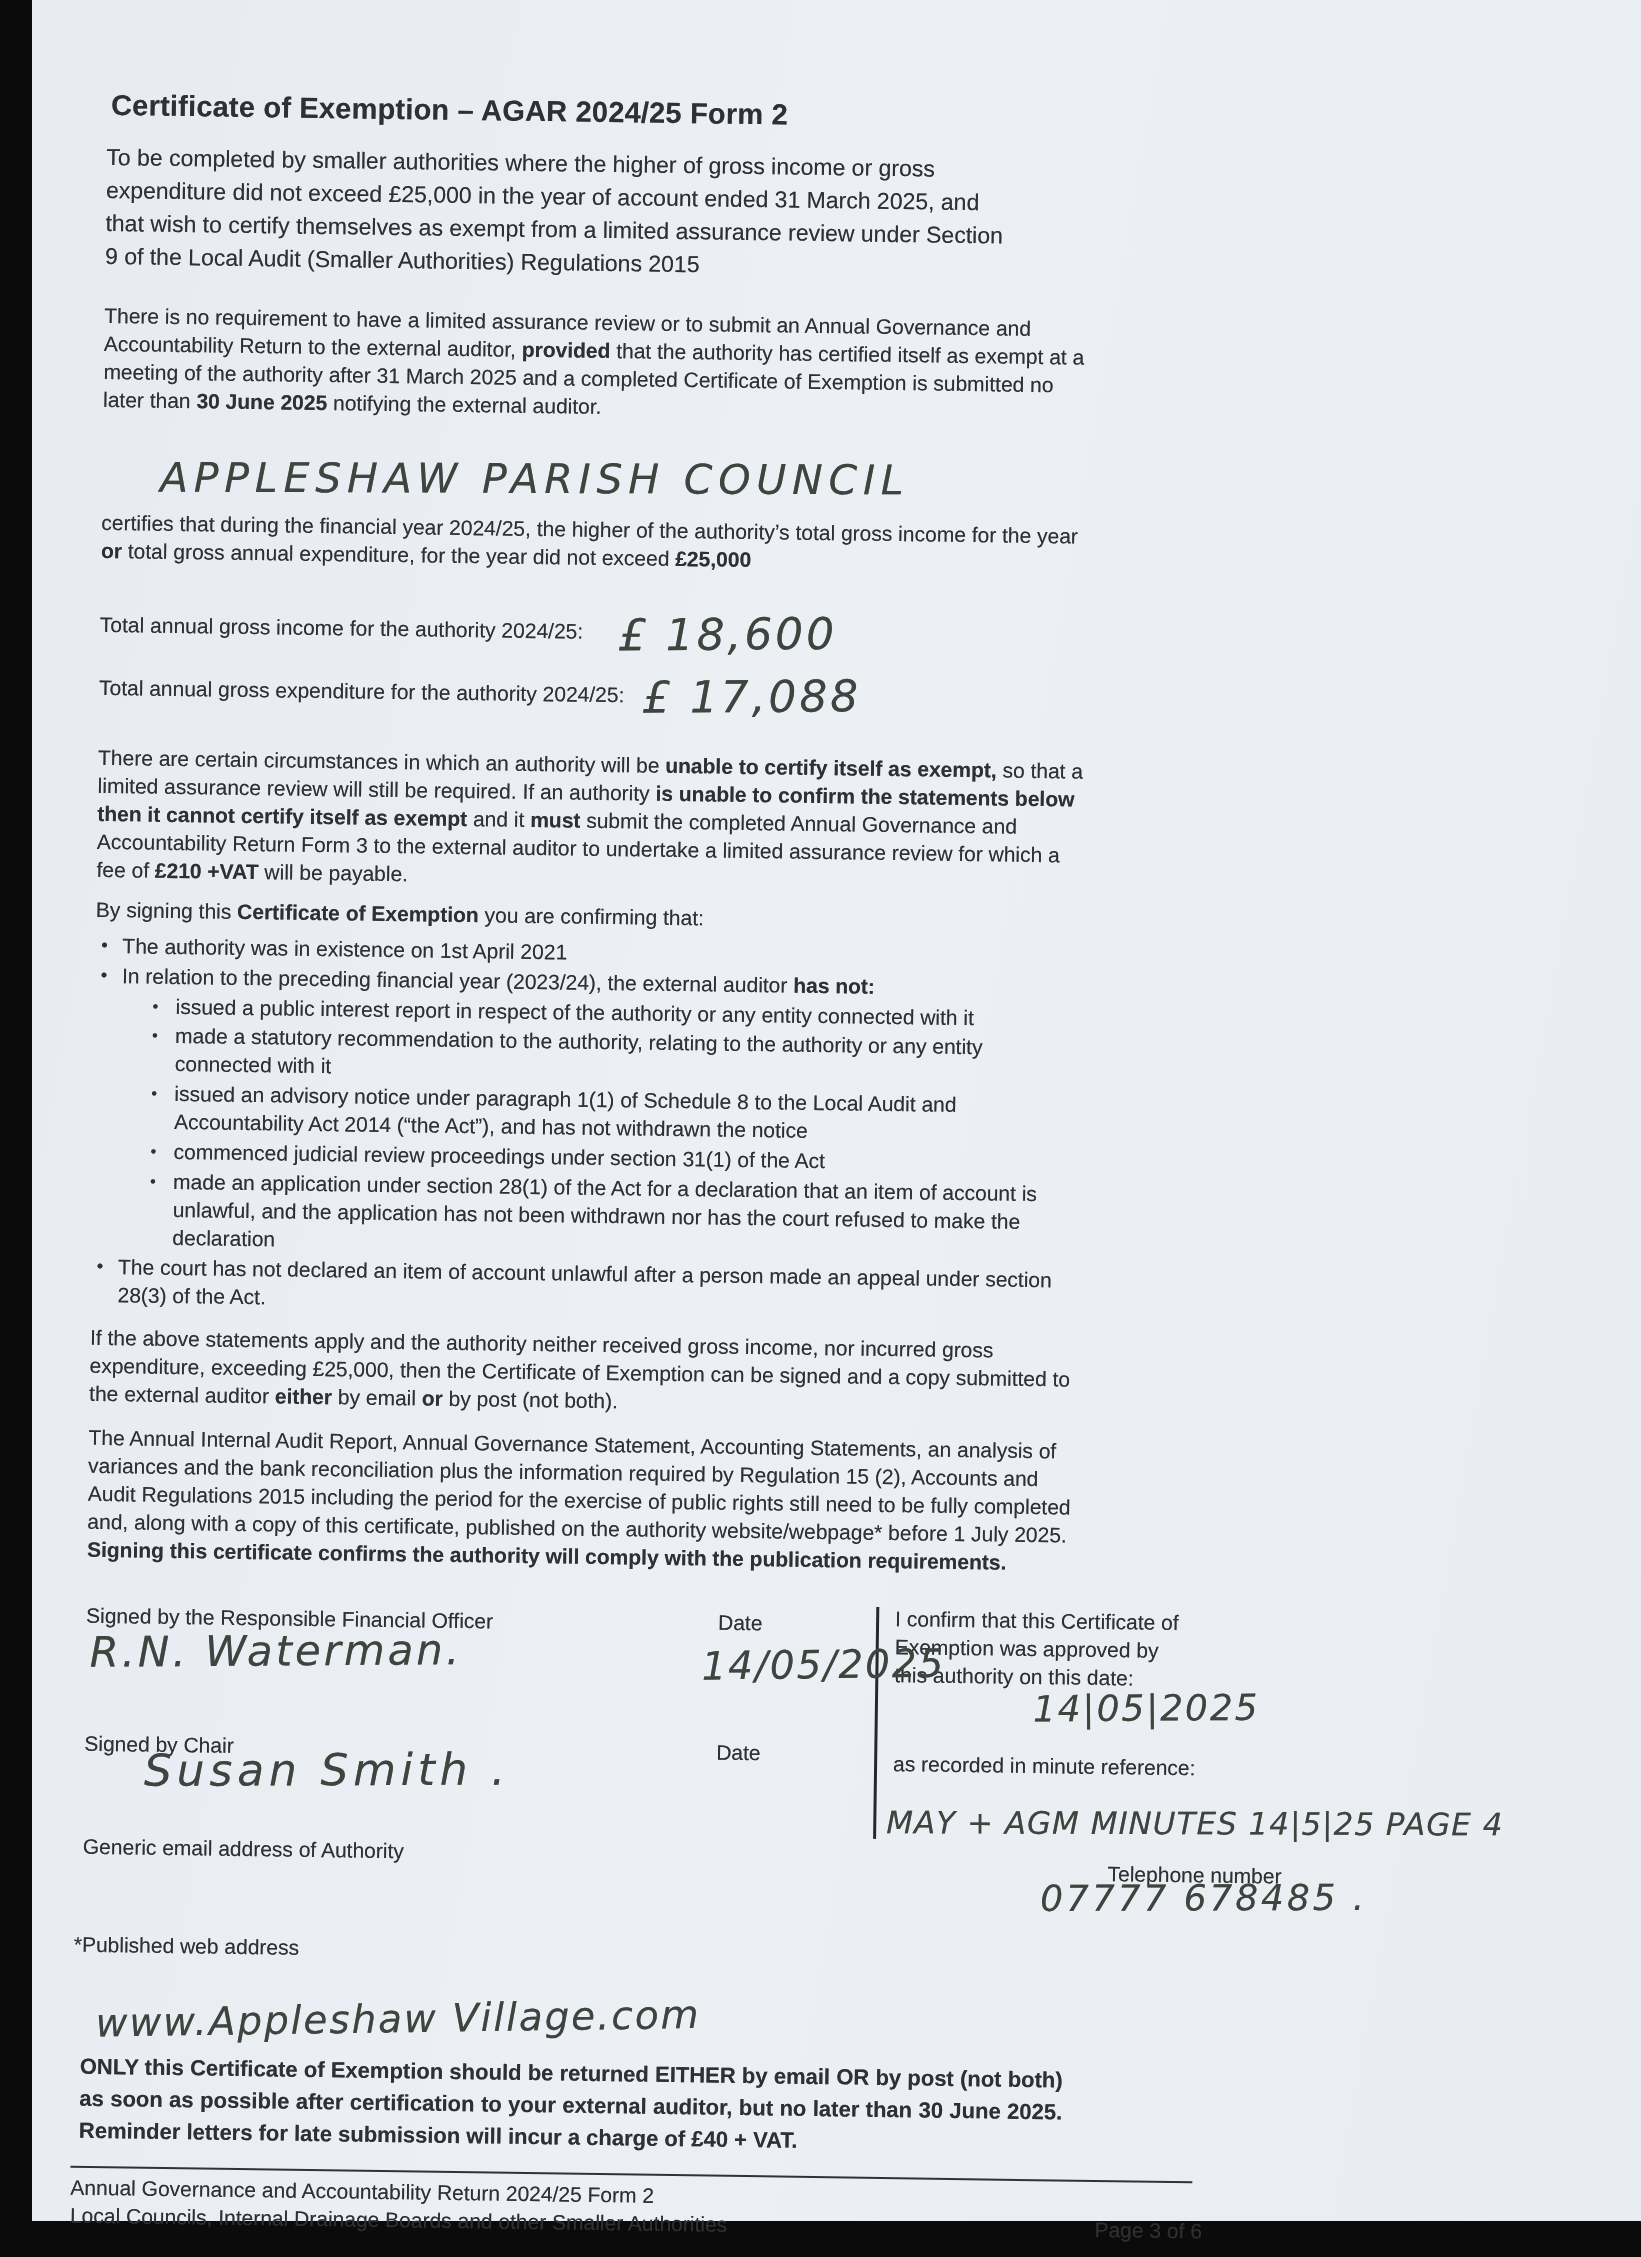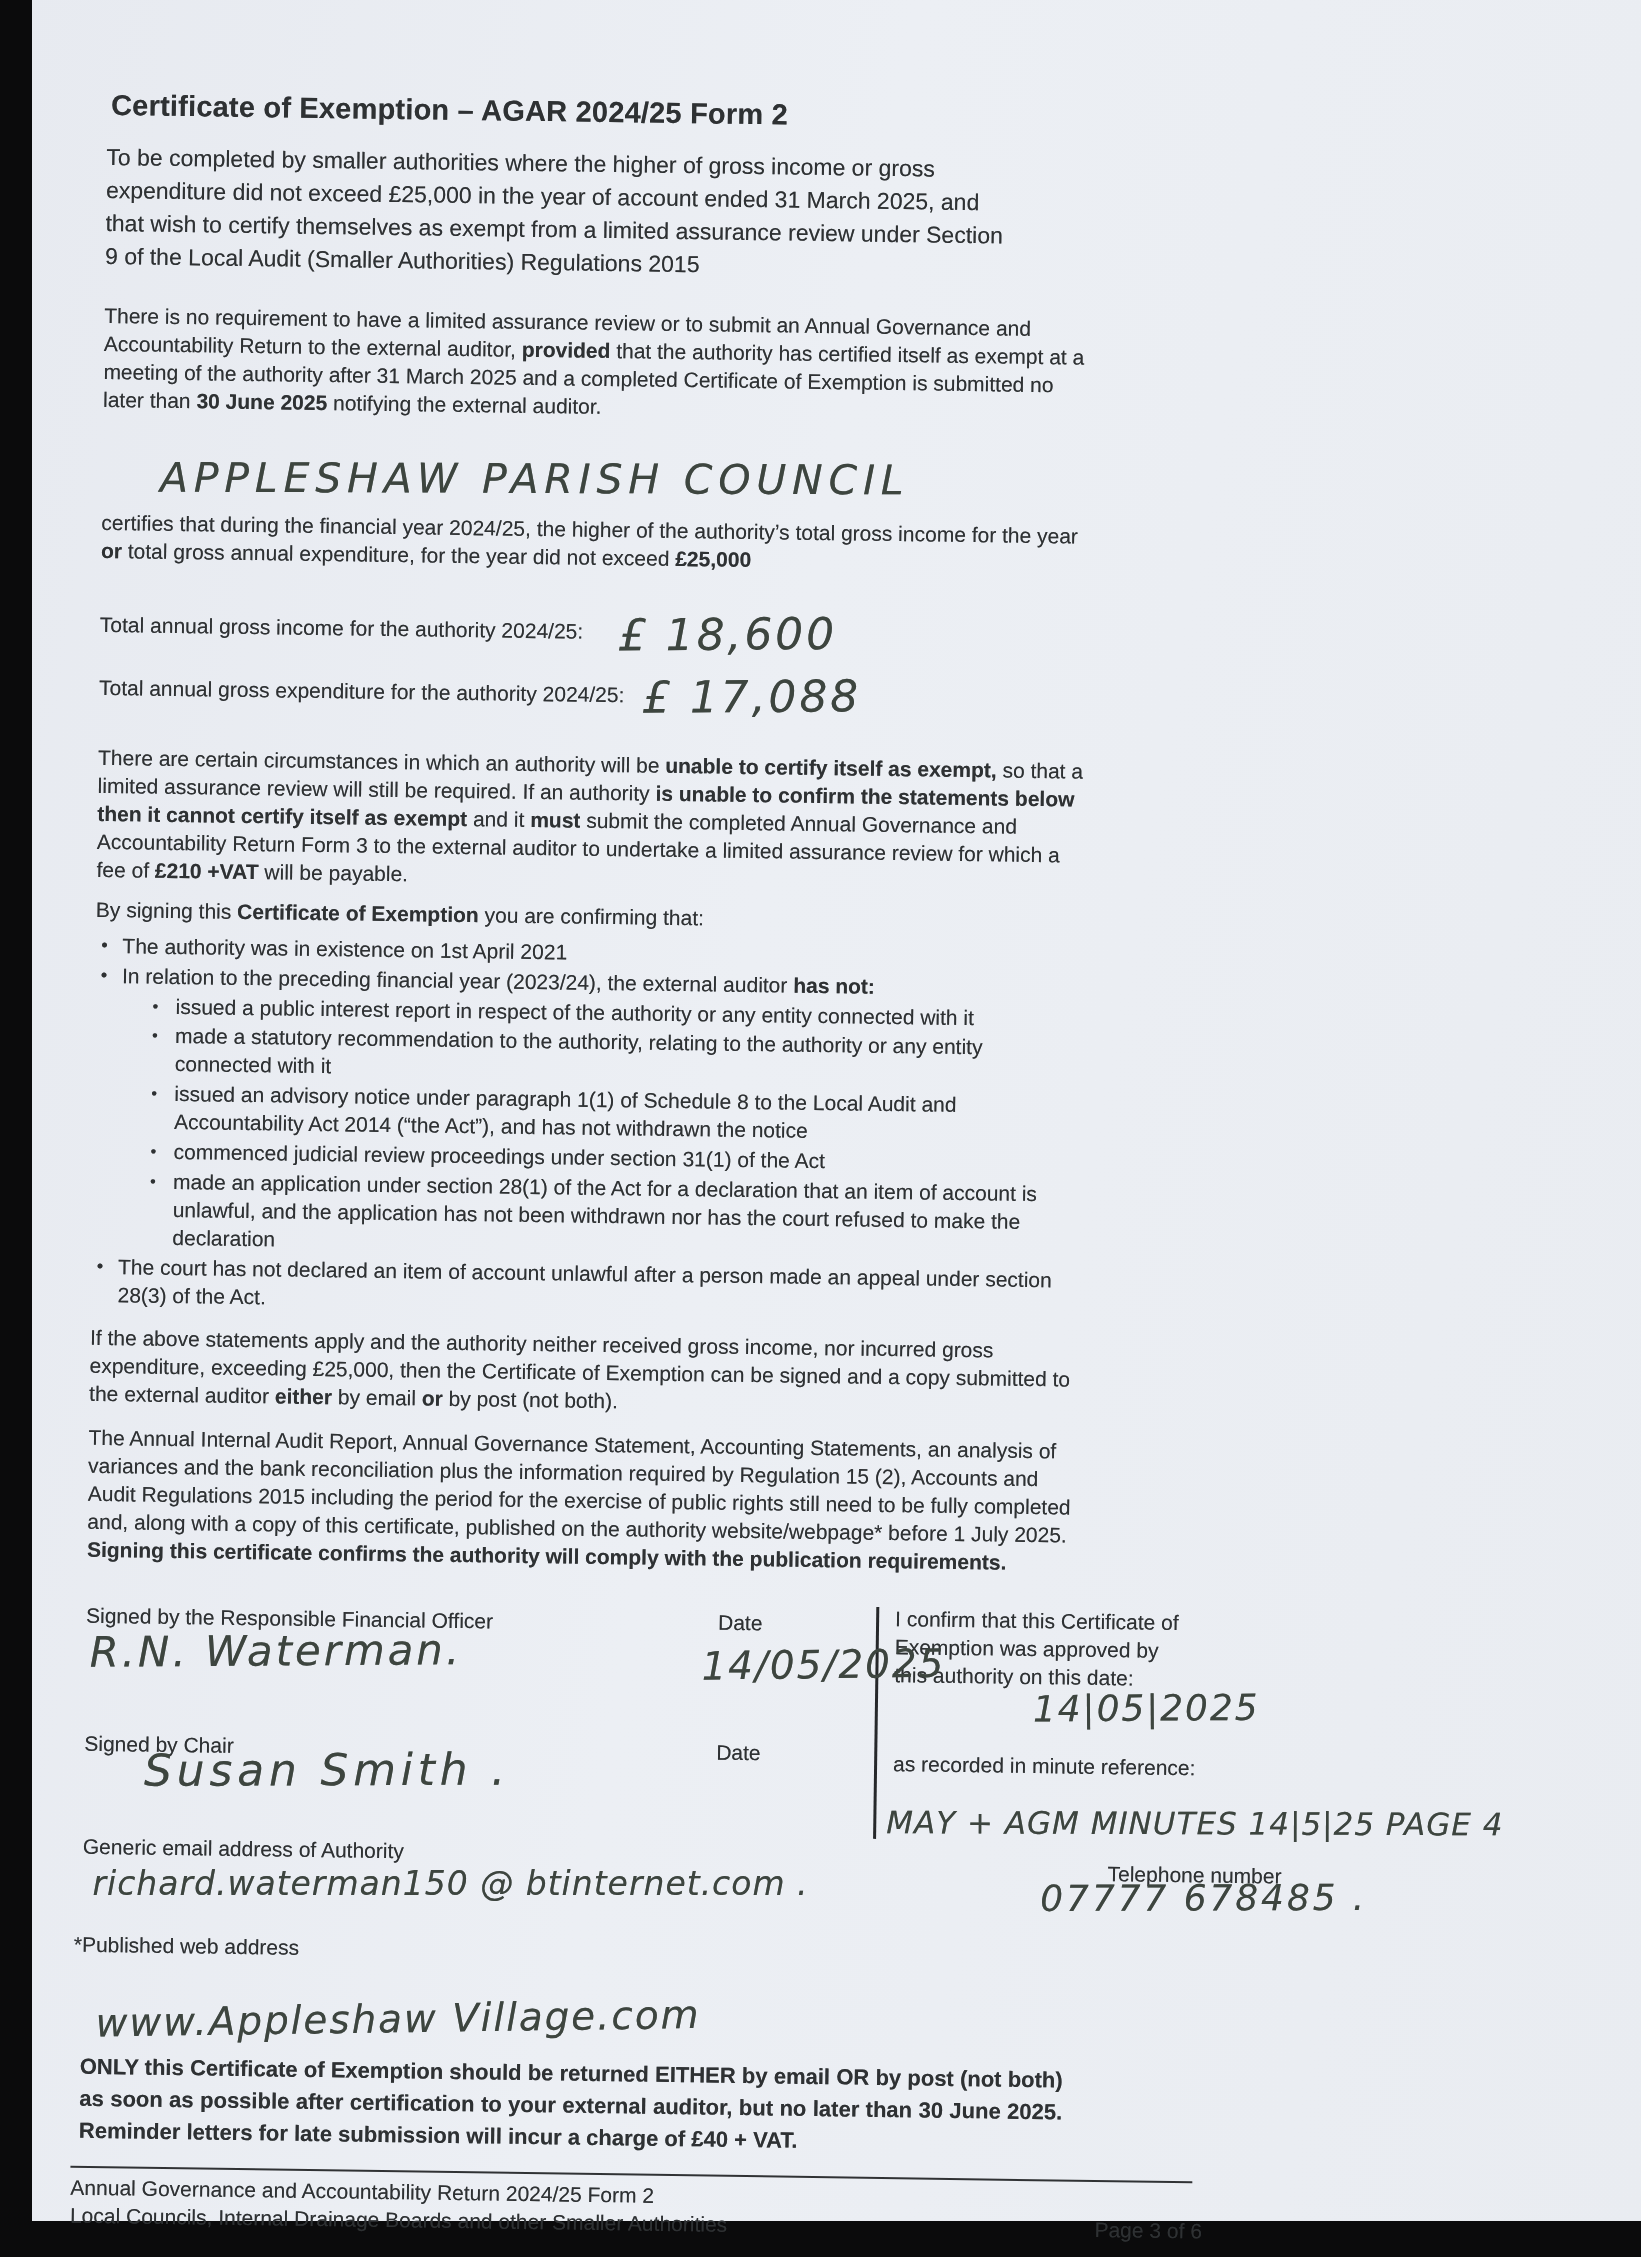--- a/index.html
+++ b/index.html
@@ -119,21 +119,20 @@
     <span class="hand rfo-sig">R.N. Waterman.</span>
     <span class="hand rfo-date">14/05/2025</span>
     <span class="chair-label">Signed by Chair</span>
     <span class="date2">Date</span>
     <span class="hand app-date">14|05|2025</span>
     <span class="minute-label">as recorded in minute reference:</span>
     <span class="hand chair-sig">Susan Smith .</span>
     <span class="hand minute-val">MAY + AGM MINUTES 14|5|25 PAGE 4</span>
     <span class="email-label">Generic email address of Authority</span>
     <span class="phone-label">Telephone number</span>
-    <span class="hand email-val">richard.waterman150 @ btinternet.com .</span>
     <span class="hand phone-val">07777 678485 .</span>
     <span class="web-label">*Published web address</span>
   </div>
 
   <div class="hand web-val">www.Appleshaw Village.com</div>
 
   <p class="notice">ONLY this Certificate of Exemption should be returned EITHER by email OR by post (not both) as soon as possible after certification to your external auditor, but no later than 30 June 2025. Reminder letters for late submission will incur a charge of £40 + VAT.</p>
 
   <div class="rule"></div>
 

